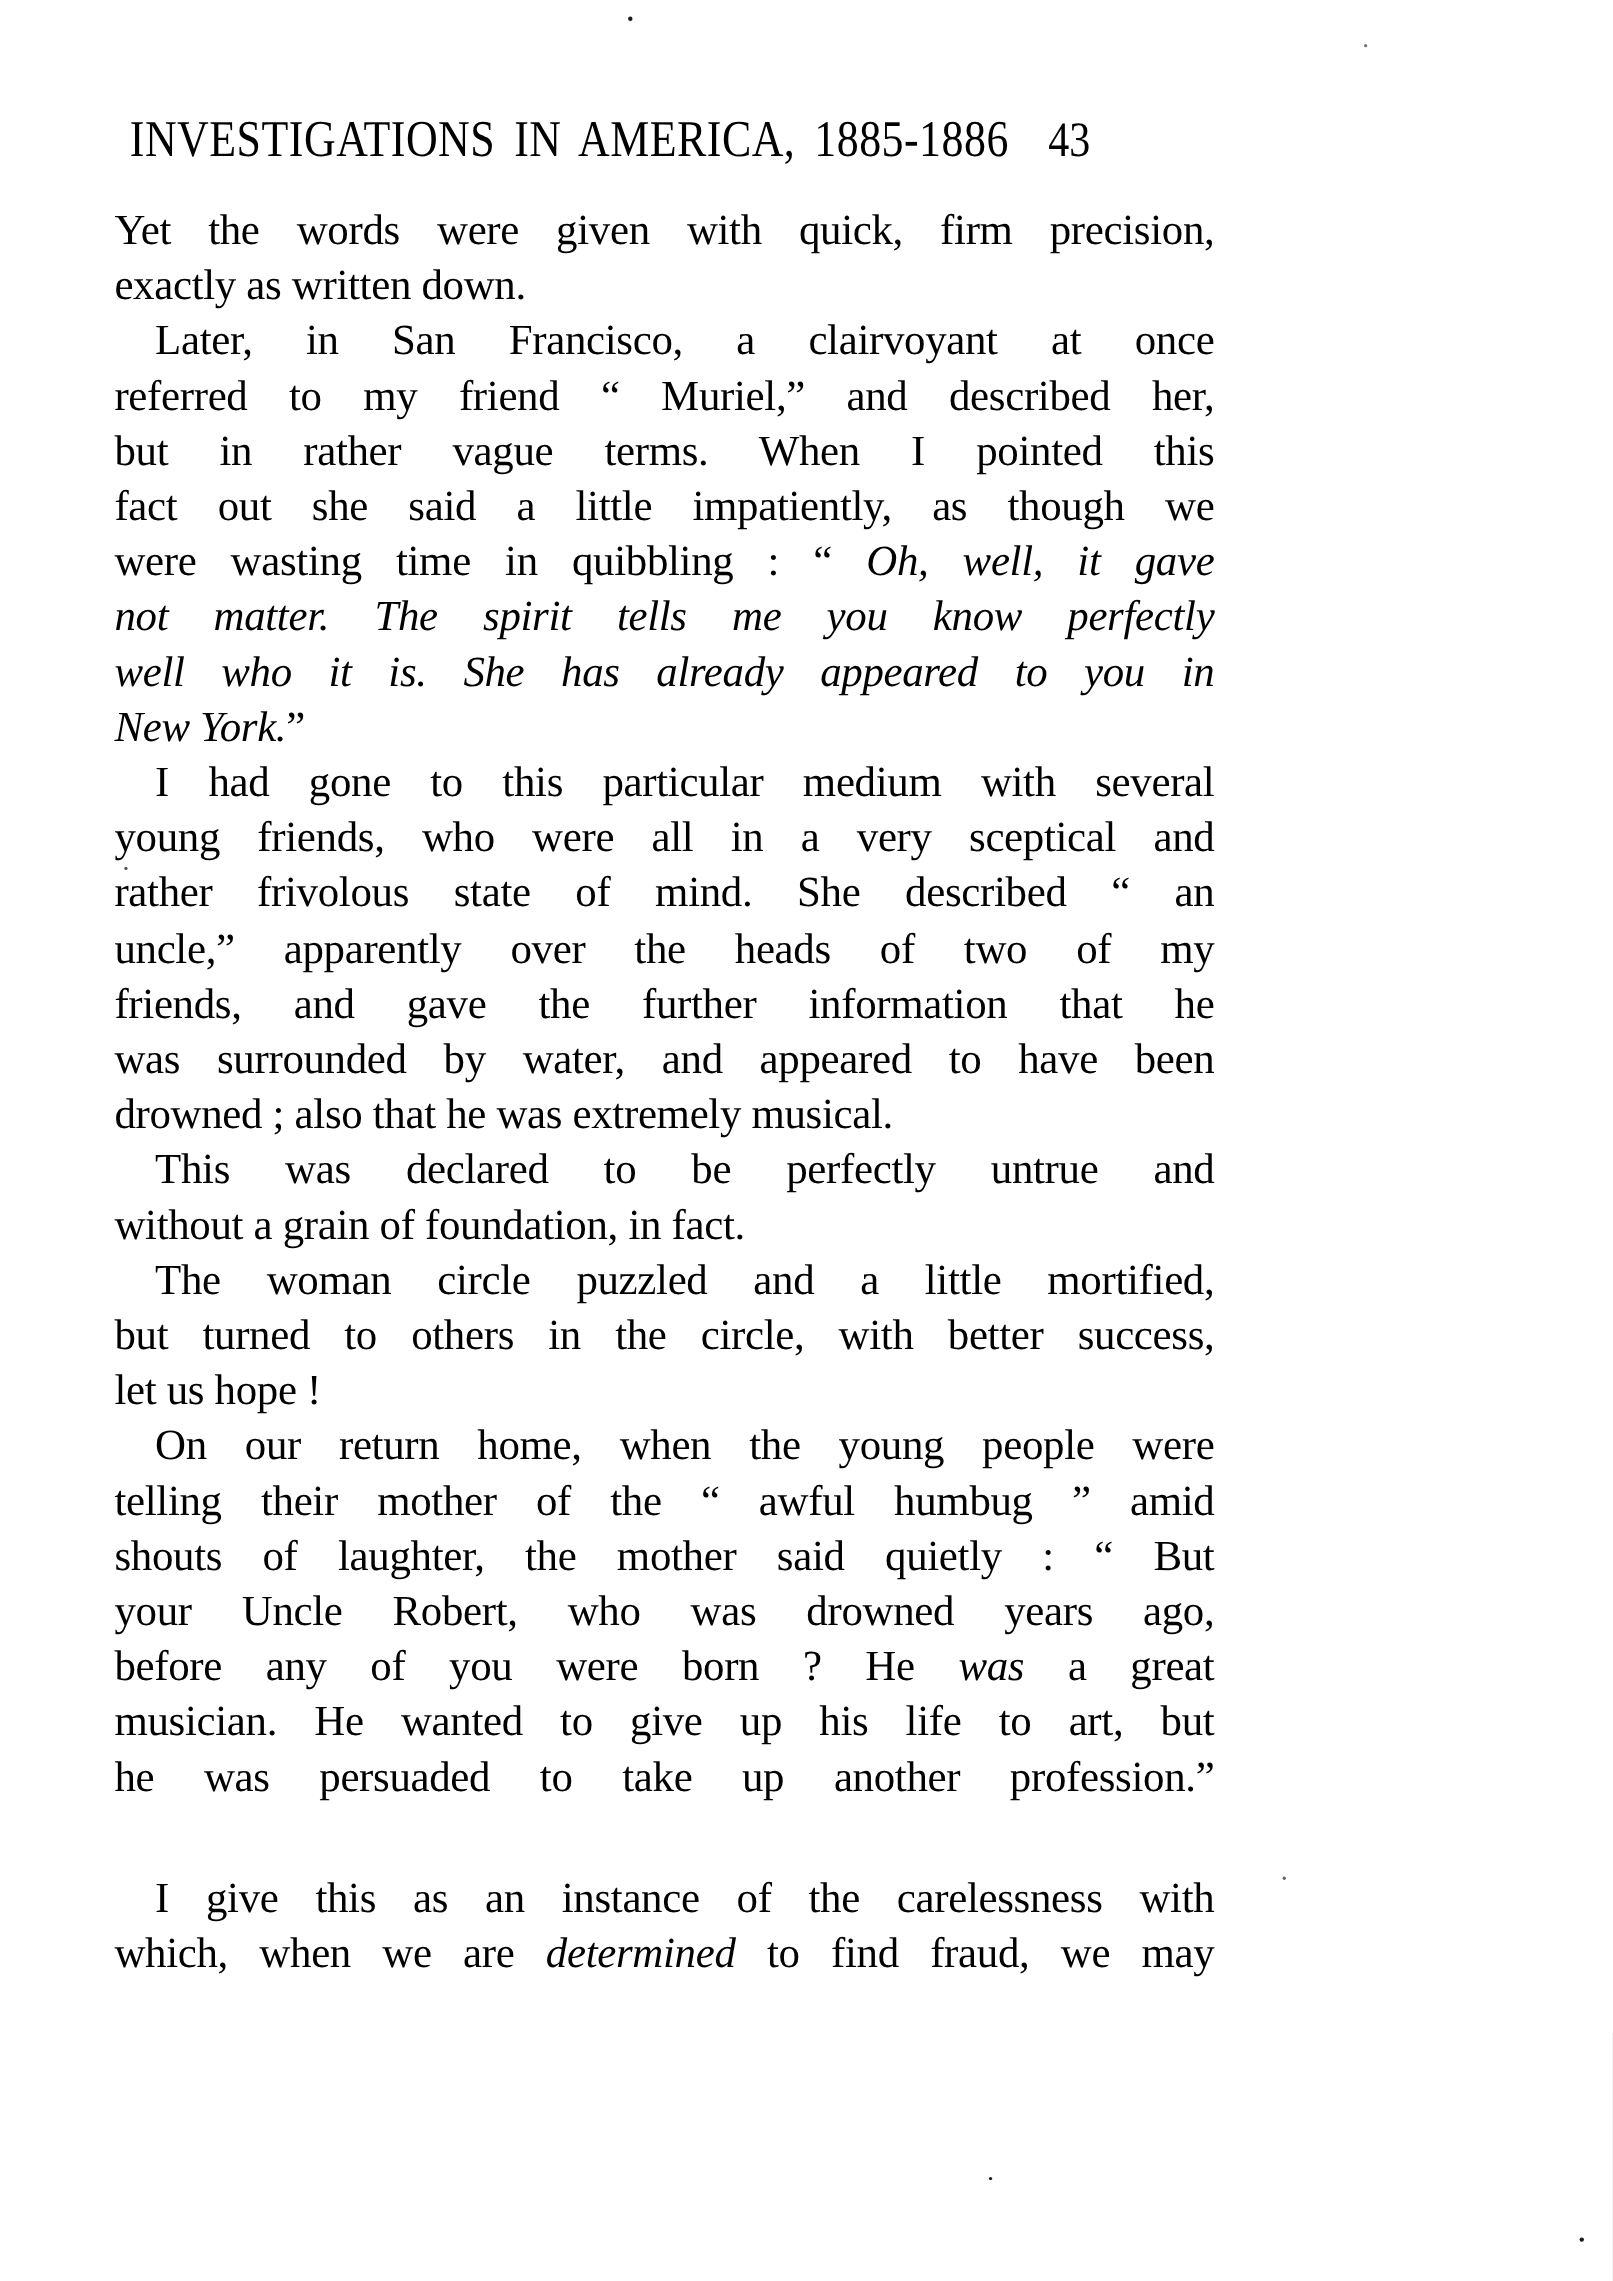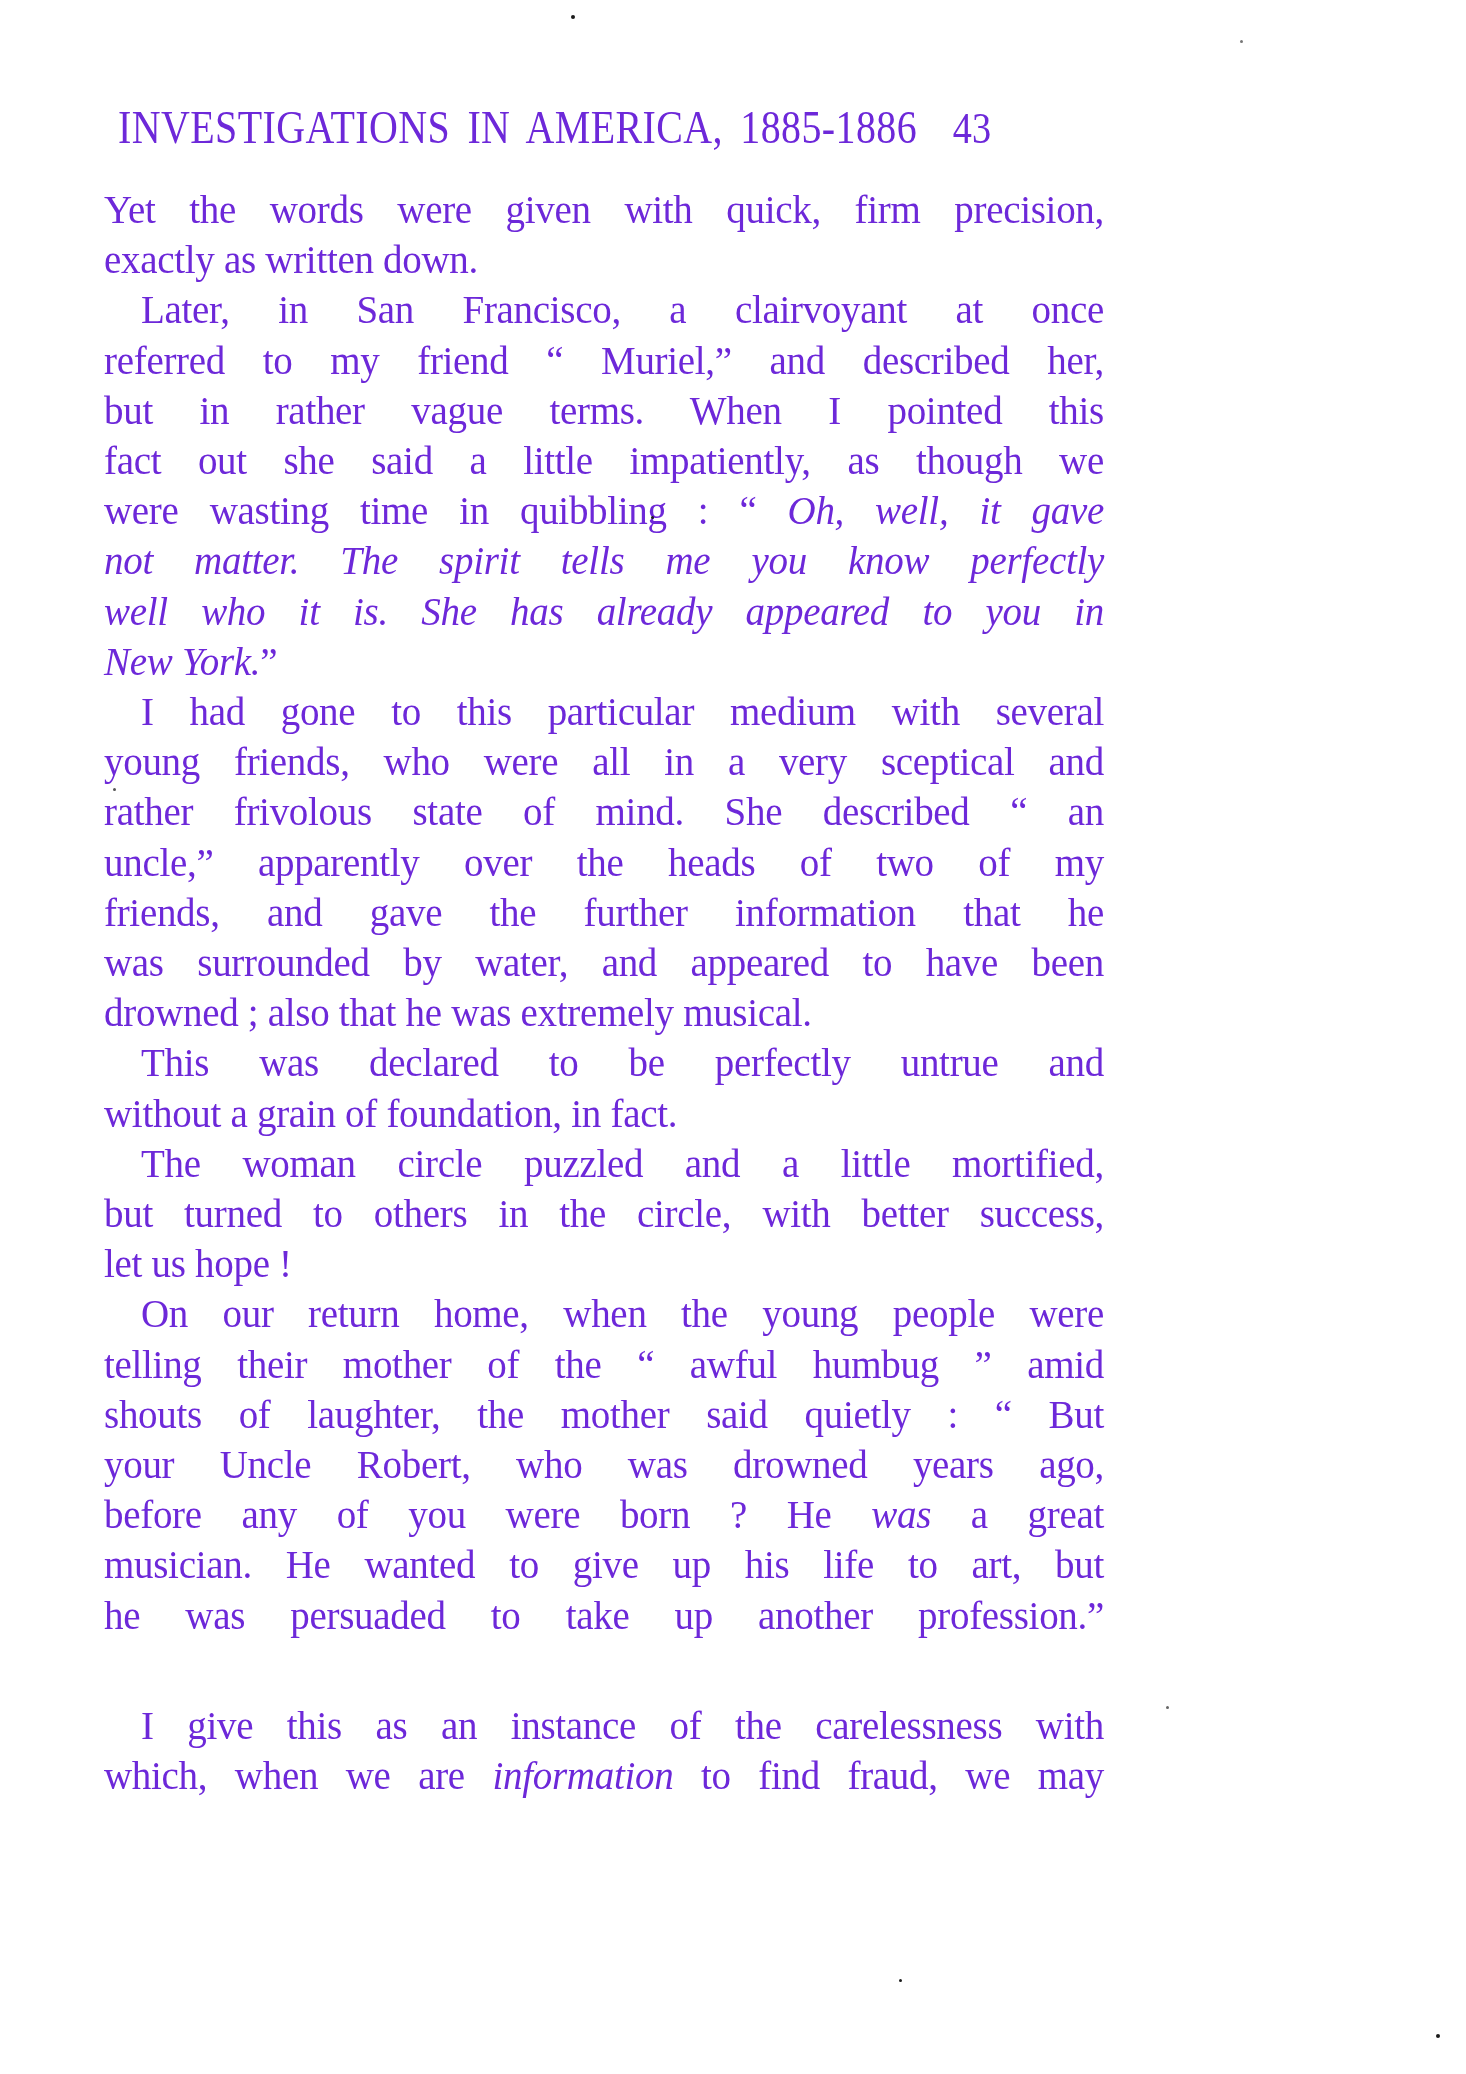--- a/index.html
+++ b/index.html
@@ -1,20 +1,20 @@
 <!DOCTYPE html>
 <html><head>
 <meta charset="utf-8">
 <style>
   html,body { margin:0; padding:0; background:#e8e8e8; }
   .page {
     position:relative;
     width:1466px; height:2074px;
     background:#ffffff;
-    color:#6d28d9;
+    color:#000000;
     font-family:"Liberation Serif","DejaVu Serif",serif;
     overflow:hidden;
   }
   
   .running-head {
     position:absolute; left:118px; top:100px;
     display:flex; align-items:baseline;
     white-space:nowrap;
     transform:scaleX(0.85); transform-origin:left top;
   }
@@ -78,21 +78,21 @@
       <div class="line"><span>but turned to others in the circle, with better success,</span></div>
       <div class="line left"><span>let us hope !</span></div>
       <div class="line indent"><span>On our return home, when the young people were</span></div>
       <div class="line"><span>telling their mother of the “ awful humbug ” amid</span></div>
       <div class="line"><span>shouts of laughter, the mother said quietly : “ But</span></div>
       <div class="line"><span>your Uncle Robert, who was drowned years ago,</span></div>
       <div class="line"><span>before any of you were born ?  He </span><span class="it">was</span><span> a great</span></div>
       <div class="line"><span>musician.  He wanted to give up his life to art, but</span></div>
       <div class="line"><span>he was persuaded to take up another profession.”</span></div>
       <div class="line indent gap"><span>I give this as an instance of the carelessness with</span></div>
-      <div class="line"><span>which, when we are </span><span class="it">information</span><span> to find fraud, we may</span></div>
+      <div class="line"><span>which, when we are </span><span class="it">determined</span><span> to find fraud, we may</span></div>
     </div>
 
   <div class="speck s1"></div>
   <div class="speck s2"></div>
   <div class="speck s3"></div>
   <div class="speck s4"></div>
   <div class="speck s5"></div>
   <div class="speck s6"></div>
   <div class="speck s7"></div>
 

